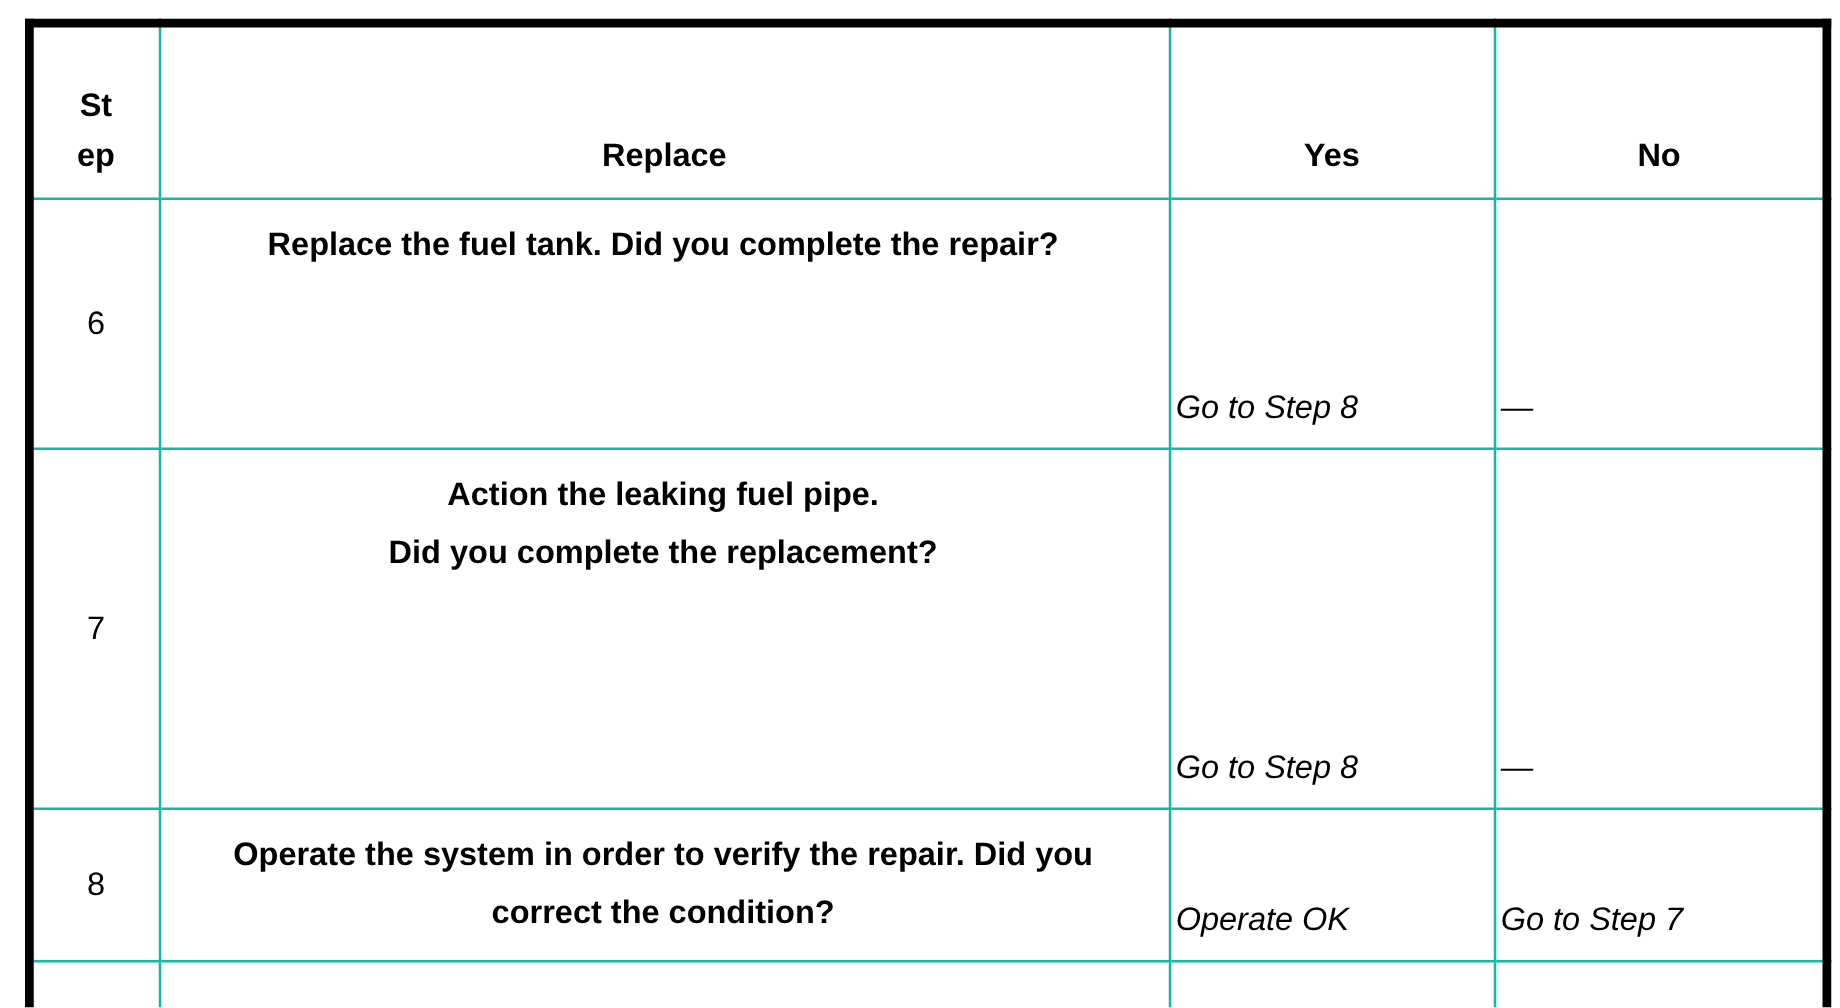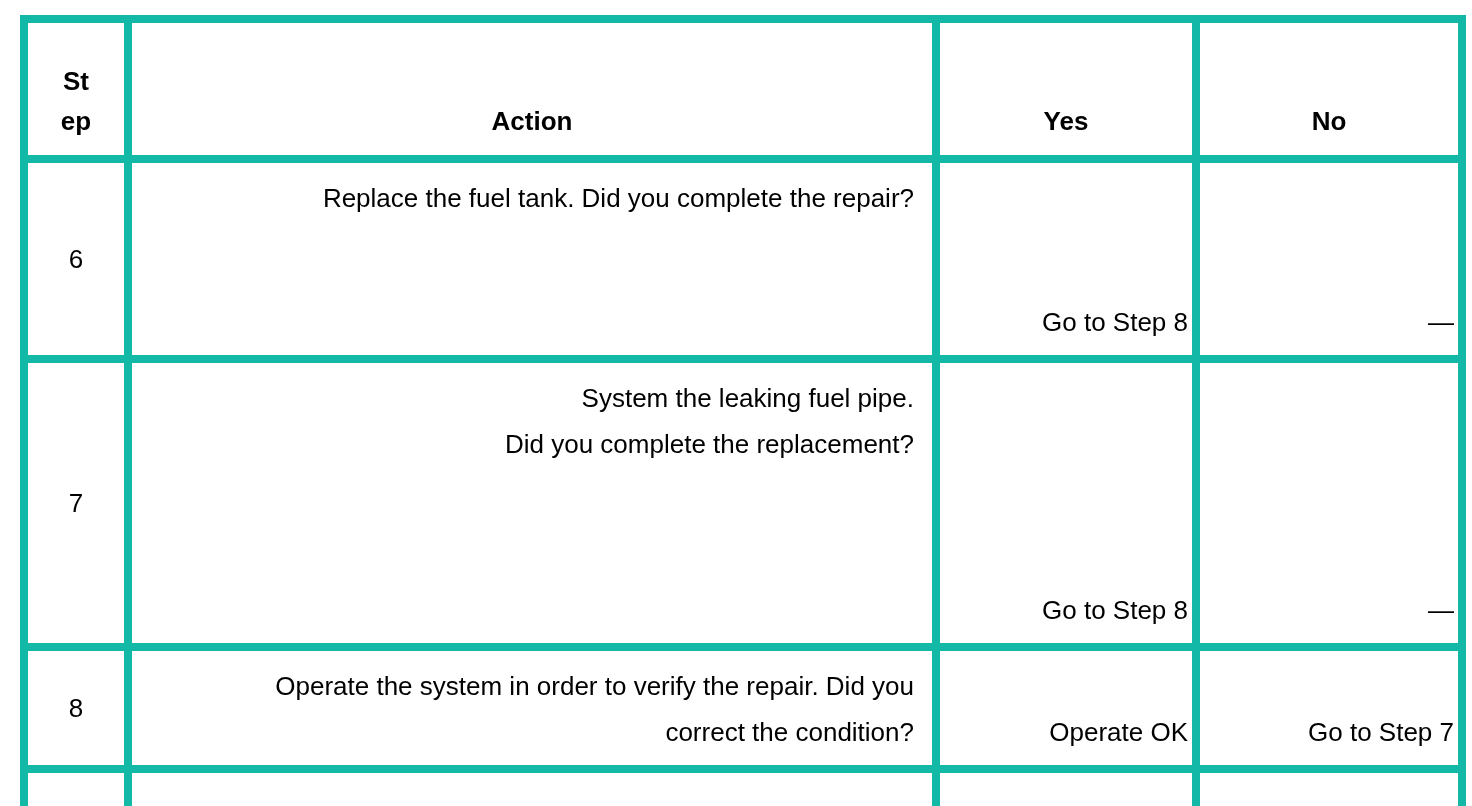--- a/index.html
+++ b/index.html
@@ -23,21 +23,21 @@
     width: 1438px;
     border-collapse: collapse;
     table-layout: fixed;
     font-size: 26px;
     color: #000000;
     background: #ffffff;
     border: 7px solid #000000;
   }
   .diag-table th,
   .diag-table td {
-    border: 8px solid #14b8a6;
+    border: 2px solid #14b8a6;
     overflow: hidden;
   }
   col.col-step   { width: 104px; }
   col.col-action { width: 808px; }
   col.col-yes    { width: 260px; }
   col.col-no     { width: 266px; }
 
   tr.header-row { height: 140px; }
   tr.row-6      { height: 200px; }
   tr.row-7      { height: 288px; }
@@ -51,63 +51,65 @@
     padding: 0 4px 14px 4px;
     line-height: 40px;
     white-space: pre-line;
   }
   td.step-cell {
     text-align: center;
     vertical-align: middle;
     padding: 0;
   }
   td.action-cell {
-    text-align: right;
+    text-align: center;
     vertical-align: top;
     padding: 12px 18px 0 16px;
     line-height: 46px;
     white-space: pre-line;
+    font-weight: bold;
   }
   td.result-cell {
-    text-align: right;
+    text-align: left;
     vertical-align: bottom;
     padding: 0 4px 16px 4px;
     line-height: 34px;
+    font-style: italic;
   }
 </style>
 </head>
 <body>
 
 <div class="screen">
   <table class="diag-table">
     <colgroup>
       <col class="col-step">
       <col class="col-action">
       <col class="col-yes">
       <col class="col-no">
     </colgroup>
     <thead>
       <tr class="header-row">
         <th>St
 ep</th>
-        <th>Action</th>
+        <th>Replace</th>
         <th>Yes</th>
         <th>No</th>
       </tr>
     </thead>
     <tbody>
       <tr class="row-6">
         <td class="step-cell">6</td>
         <td class="action-cell">Replace the fuel tank. Did you complete the repair?</td>
         <td class="result-cell">Go to Step 8</td>
         <td class="result-cell">—</td>
       </tr>
       <tr class="row-7">
         <td class="step-cell">7</td>
-        <td class="action-cell">System the leaking fuel pipe.
+        <td class="action-cell">Action the leaking fuel pipe.
 Did you complete the replacement?</td>
         <td class="result-cell">Go to Step 8</td>
         <td class="result-cell">—</td>
       </tr>
       <tr class="row-8">
         <td class="step-cell">8</td>
         <td class="action-cell">Operate the system in order to verify the repair. Did you
 correct the condition?</td>
         <td class="result-cell">Operate OK</td>
         <td class="result-cell">Go to Step 7</td>

